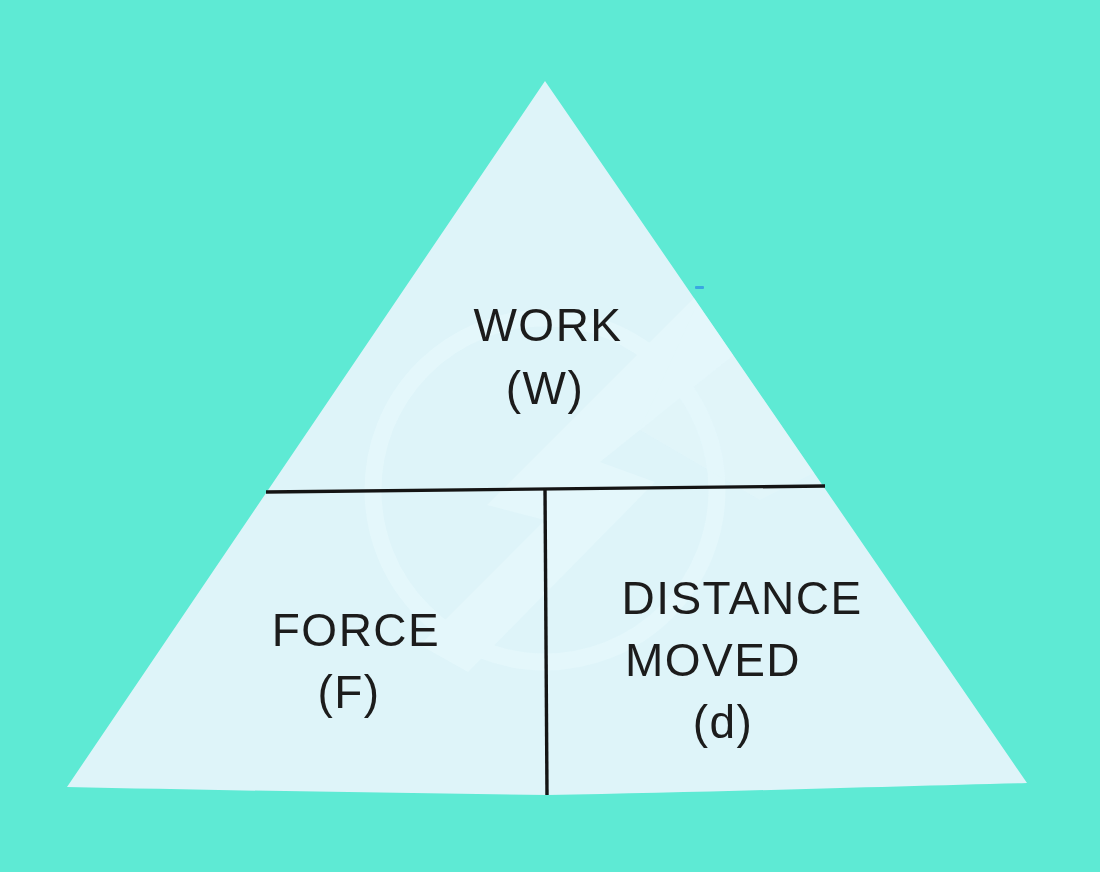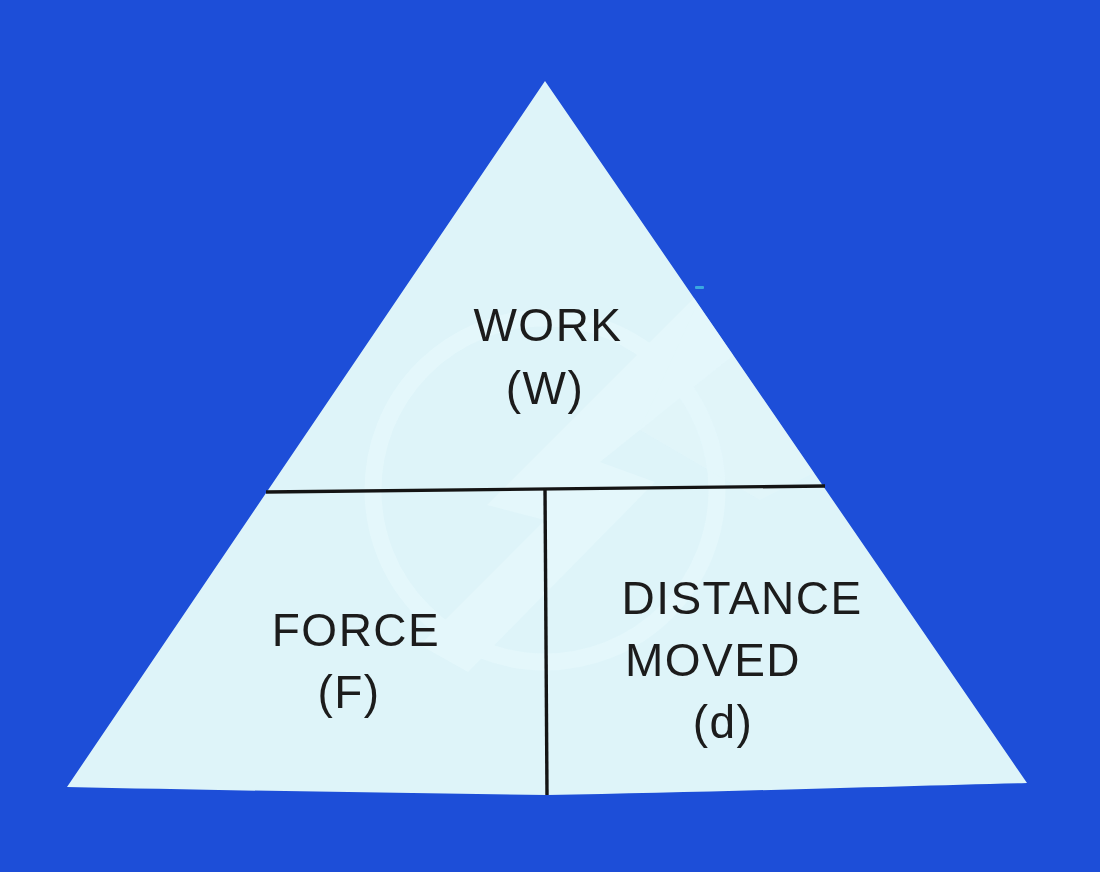--- a/index.html
+++ b/index.html
@@ -8,21 +8,21 @@
     width: 1100px;
     height: 872px;
     background: #000000;
     overflow: hidden;
     font-family: "Liberation Sans", sans-serif;
   }
   .stage {
     position: relative;
     width: 1100px;
     height: 872px;
-    background: #1d4ed8;
+    background: #5eead4;
   }
   svg text {
     font-family: "Liberation Sans", "DejaVu Sans", sans-serif;
     font-size: 46px;
     font-weight: 400;
     letter-spacing: 1.5px;
     text-anchor: middle;
   }
 </style>
 </head>

